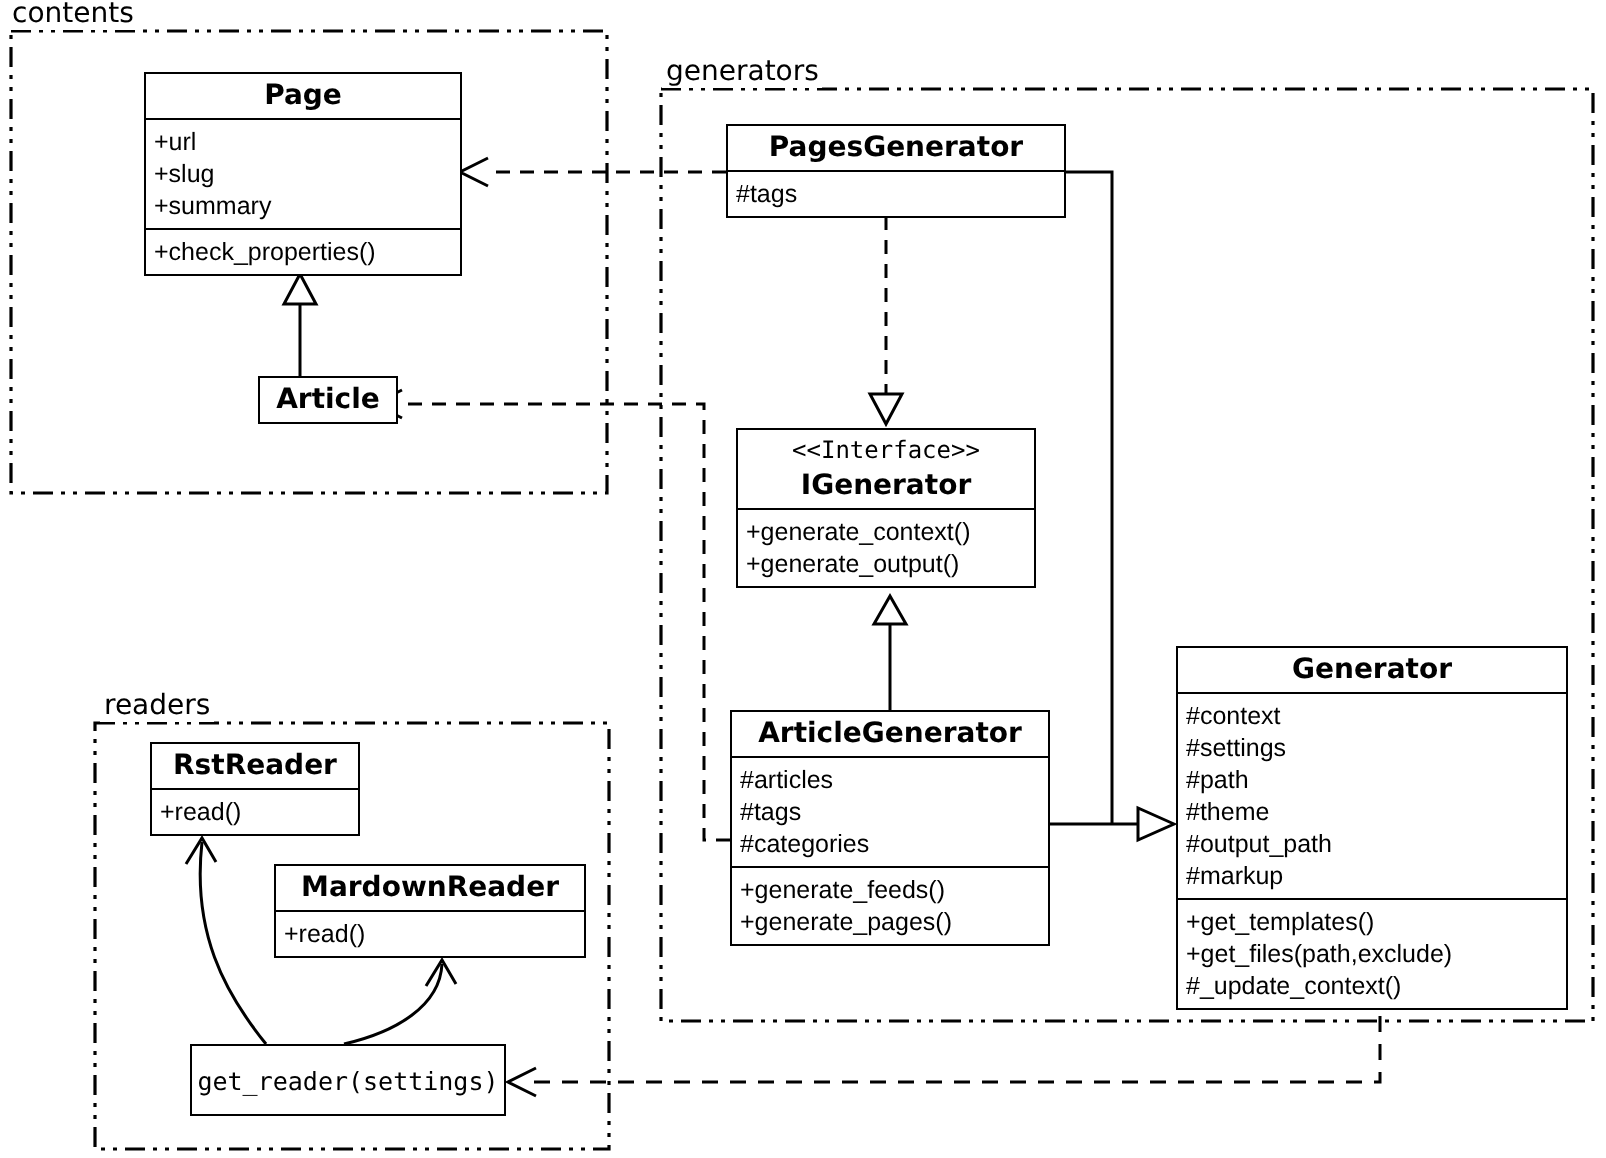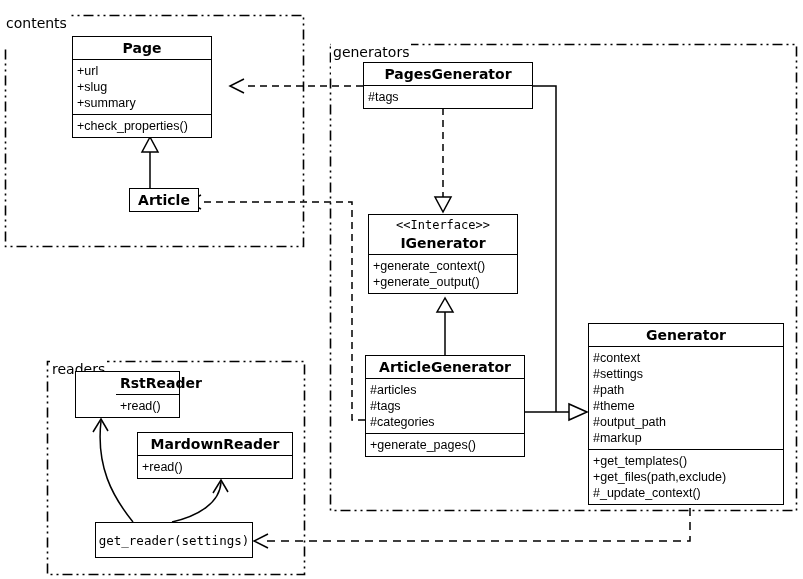--- a/index.html
+++ b/index.html
@@ -11,21 +11,21 @@
     font-family: "DejaVu Sans", sans-serif;
     color: #000;
     overflow: hidden;
   }
   svg.wires { position: absolute; left: 0; top: 0; width: 803px; height: 579px; }
   .pkg-label {
     position: absolute;
     font-size: 14px;
     line-height: 15px;
     background: #ffffff;
-    padding: 16px 2px;
+    padding: 0 2px;
     white-space: nowrap;
   }
   .uml-class {
     position: absolute;
     background: #ffffff;
     border: 1.6px solid #000;
     box-sizing: border-box;
   }
   .uml-title {
     font-weight: bold;
@@ -101,21 +101,21 @@
     <polyline points="93,432 101,419 108,431" fill="none" stroke="#000" stroke-width="1.5"></polyline>
 
     <path d="M 172 522 C 198 516 220 503 221 482" fill="none" stroke="#000" stroke-width="1.5"></path>
     <polyline points="213,493 221,480 228,492" fill="none" stroke="#000" stroke-width="1.5"></polyline>
   </svg>
 
   <div class="pkg-label" style="left:4px; top:0px;">contents</div>
   <div class="pkg-label" style="left:331px; top:29px;">generators</div>
   <div class="pkg-label" style="left:50px; top:346px;">readers</div>
 
-  <div class="uml-class" style="left:72px; top:36px; width:140px;">
+  <div class="uml-class" style="left:72px; top:36px; width:159px;">
     <div class="uml-title">Page</div>
     <div class="compartment">
       <div class="member">+url</div>
       <div class="member">+slug</div>
       <div class="member">+summary</div>
     </div>
     <div class="compartment">
       <div class="member">+check_properties()</div>
     </div>
   </div>
@@ -141,20 +141,21 @@
   </div>
 
   <div class="uml-class" style="left:365px; top:355px; width:160px;">
     <div class="uml-title">ArticleGenerator</div>
     <div class="compartment">
       <div class="member">#articles</div>
       <div class="member">#tags</div>
       <div class="member">#categories</div>
     </div>
     <div class="compartment">
+      <div class="member">+generate_feeds()</div>
       <div class="member">+generate_pages()</div>
     </div>
   </div>
 
   <div class="uml-class" style="left:588px; top:323px; width:196px;">
     <div class="uml-title">Generator</div>
     <div class="compartment">
       <div class="member">#context</div>
       <div class="member">#settings</div>
       <div class="member">#path</div>
@@ -162,21 +163,21 @@
       <div class="member">#output_path</div>
       <div class="member">#markup</div>
     </div>
     <div class="compartment">
       <div class="member">+get_templates()</div>
       <div class="member">+get_files(path,exclude)</div>
       <div class="member">#_update_context()</div>
     </div>
   </div>
 
-  <div class="uml-class" style="left:75px; top:371px; width:105px;padding-left:40px;">
+  <div class="uml-class" style="left:75px; top:371px; width:105px;">
     <div class="uml-title">RstReader</div>
     <div class="compartment">
       <div class="member">+read()</div>
     </div>
   </div>
 
   <div class="uml-class" style="left:137px; top:432px; width:156px;">
     <div class="uml-title">MardownReader</div>
     <div class="compartment">
       <div class="member">+read()</div>

